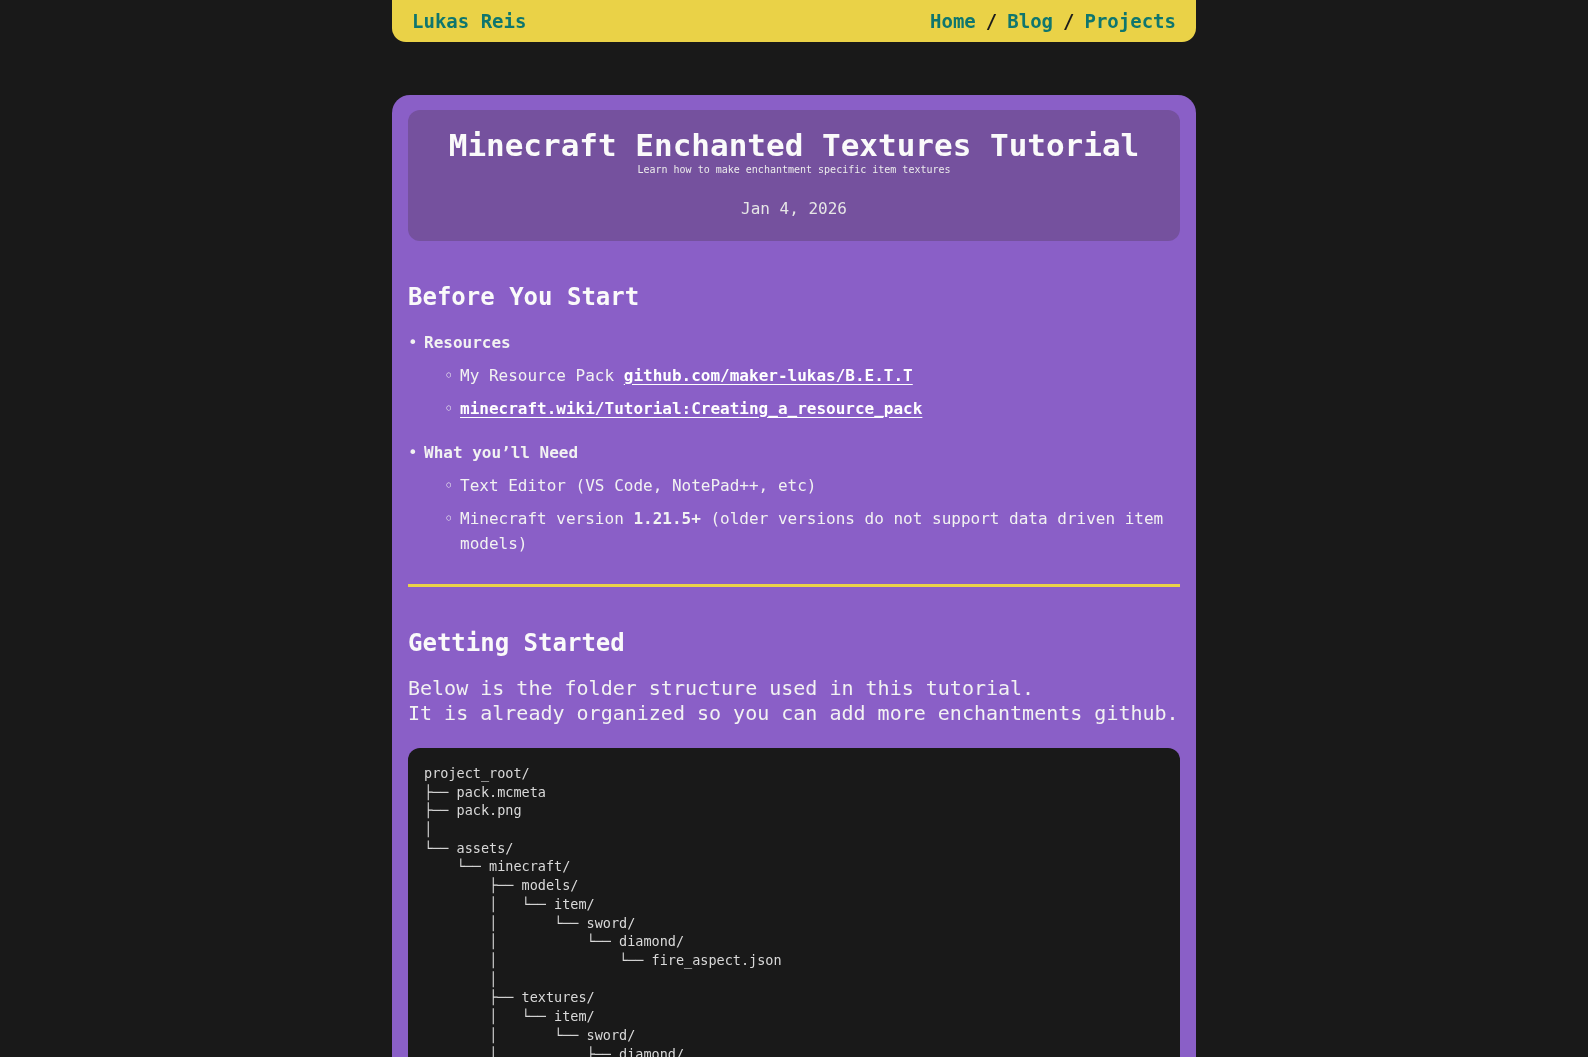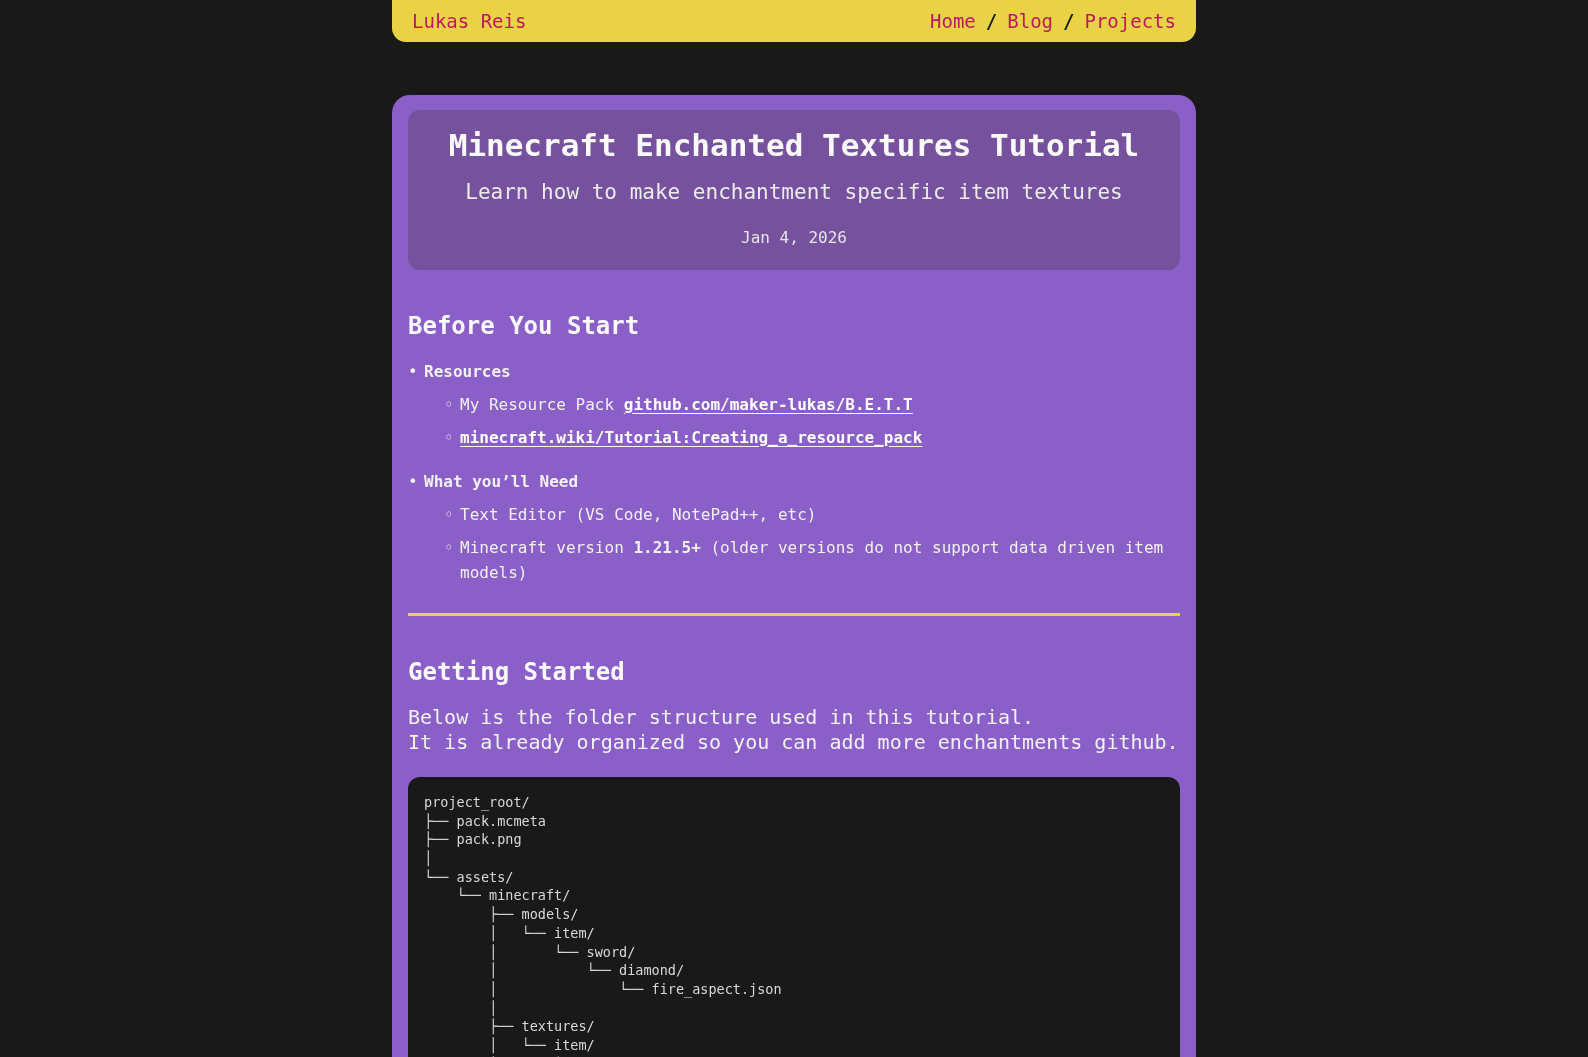--- a/index.html
+++ b/index.html
@@ -17,23 +17,23 @@
     margin: 0 auto;
     height: 42px;
     background: #EAD247;
     border-radius: 0 0 14px 14px;
     display: flex;
     align-items: center;
     justify-content: space-between;
     padding: 0 20px;
   }
   .topbar a {
-    color: #be185d;
+    color: #0f766e;
     text-decoration: none;
-    font-weight: normal;
+    font-weight: bold;
     font-size: 19px;
   }
   .brand { letter-spacing: 0; }
   .nav { display: flex; align-items: center; gap: 10px; }
   .nav .sep { color: #1b1b1b; font-weight: bold; font-size: 19px; }
 
   
   .post-card {
     width: 804px;
     margin: 53px auto 0;
@@ -50,22 +50,22 @@
     padding: 17px 20px 23px;
     text-align: center;
   }
   .post-title {
     font-size: 31px;
     font-weight: bold;
     color: #FAFAFA;
     line-height: 1.2;
   }
   .post-subtitle {
-    margin-top: 16px;
-    font-size: 21px;
+    margin-top: 0;
+    font-size: 10px;
     color: #ECECEC;
   }
   .post-date {
     margin-top: 24px;
     font-size: 16px;
     color: #E6E6E6;
   }
 
   h2.section-heading {
     font-size: 24px;

